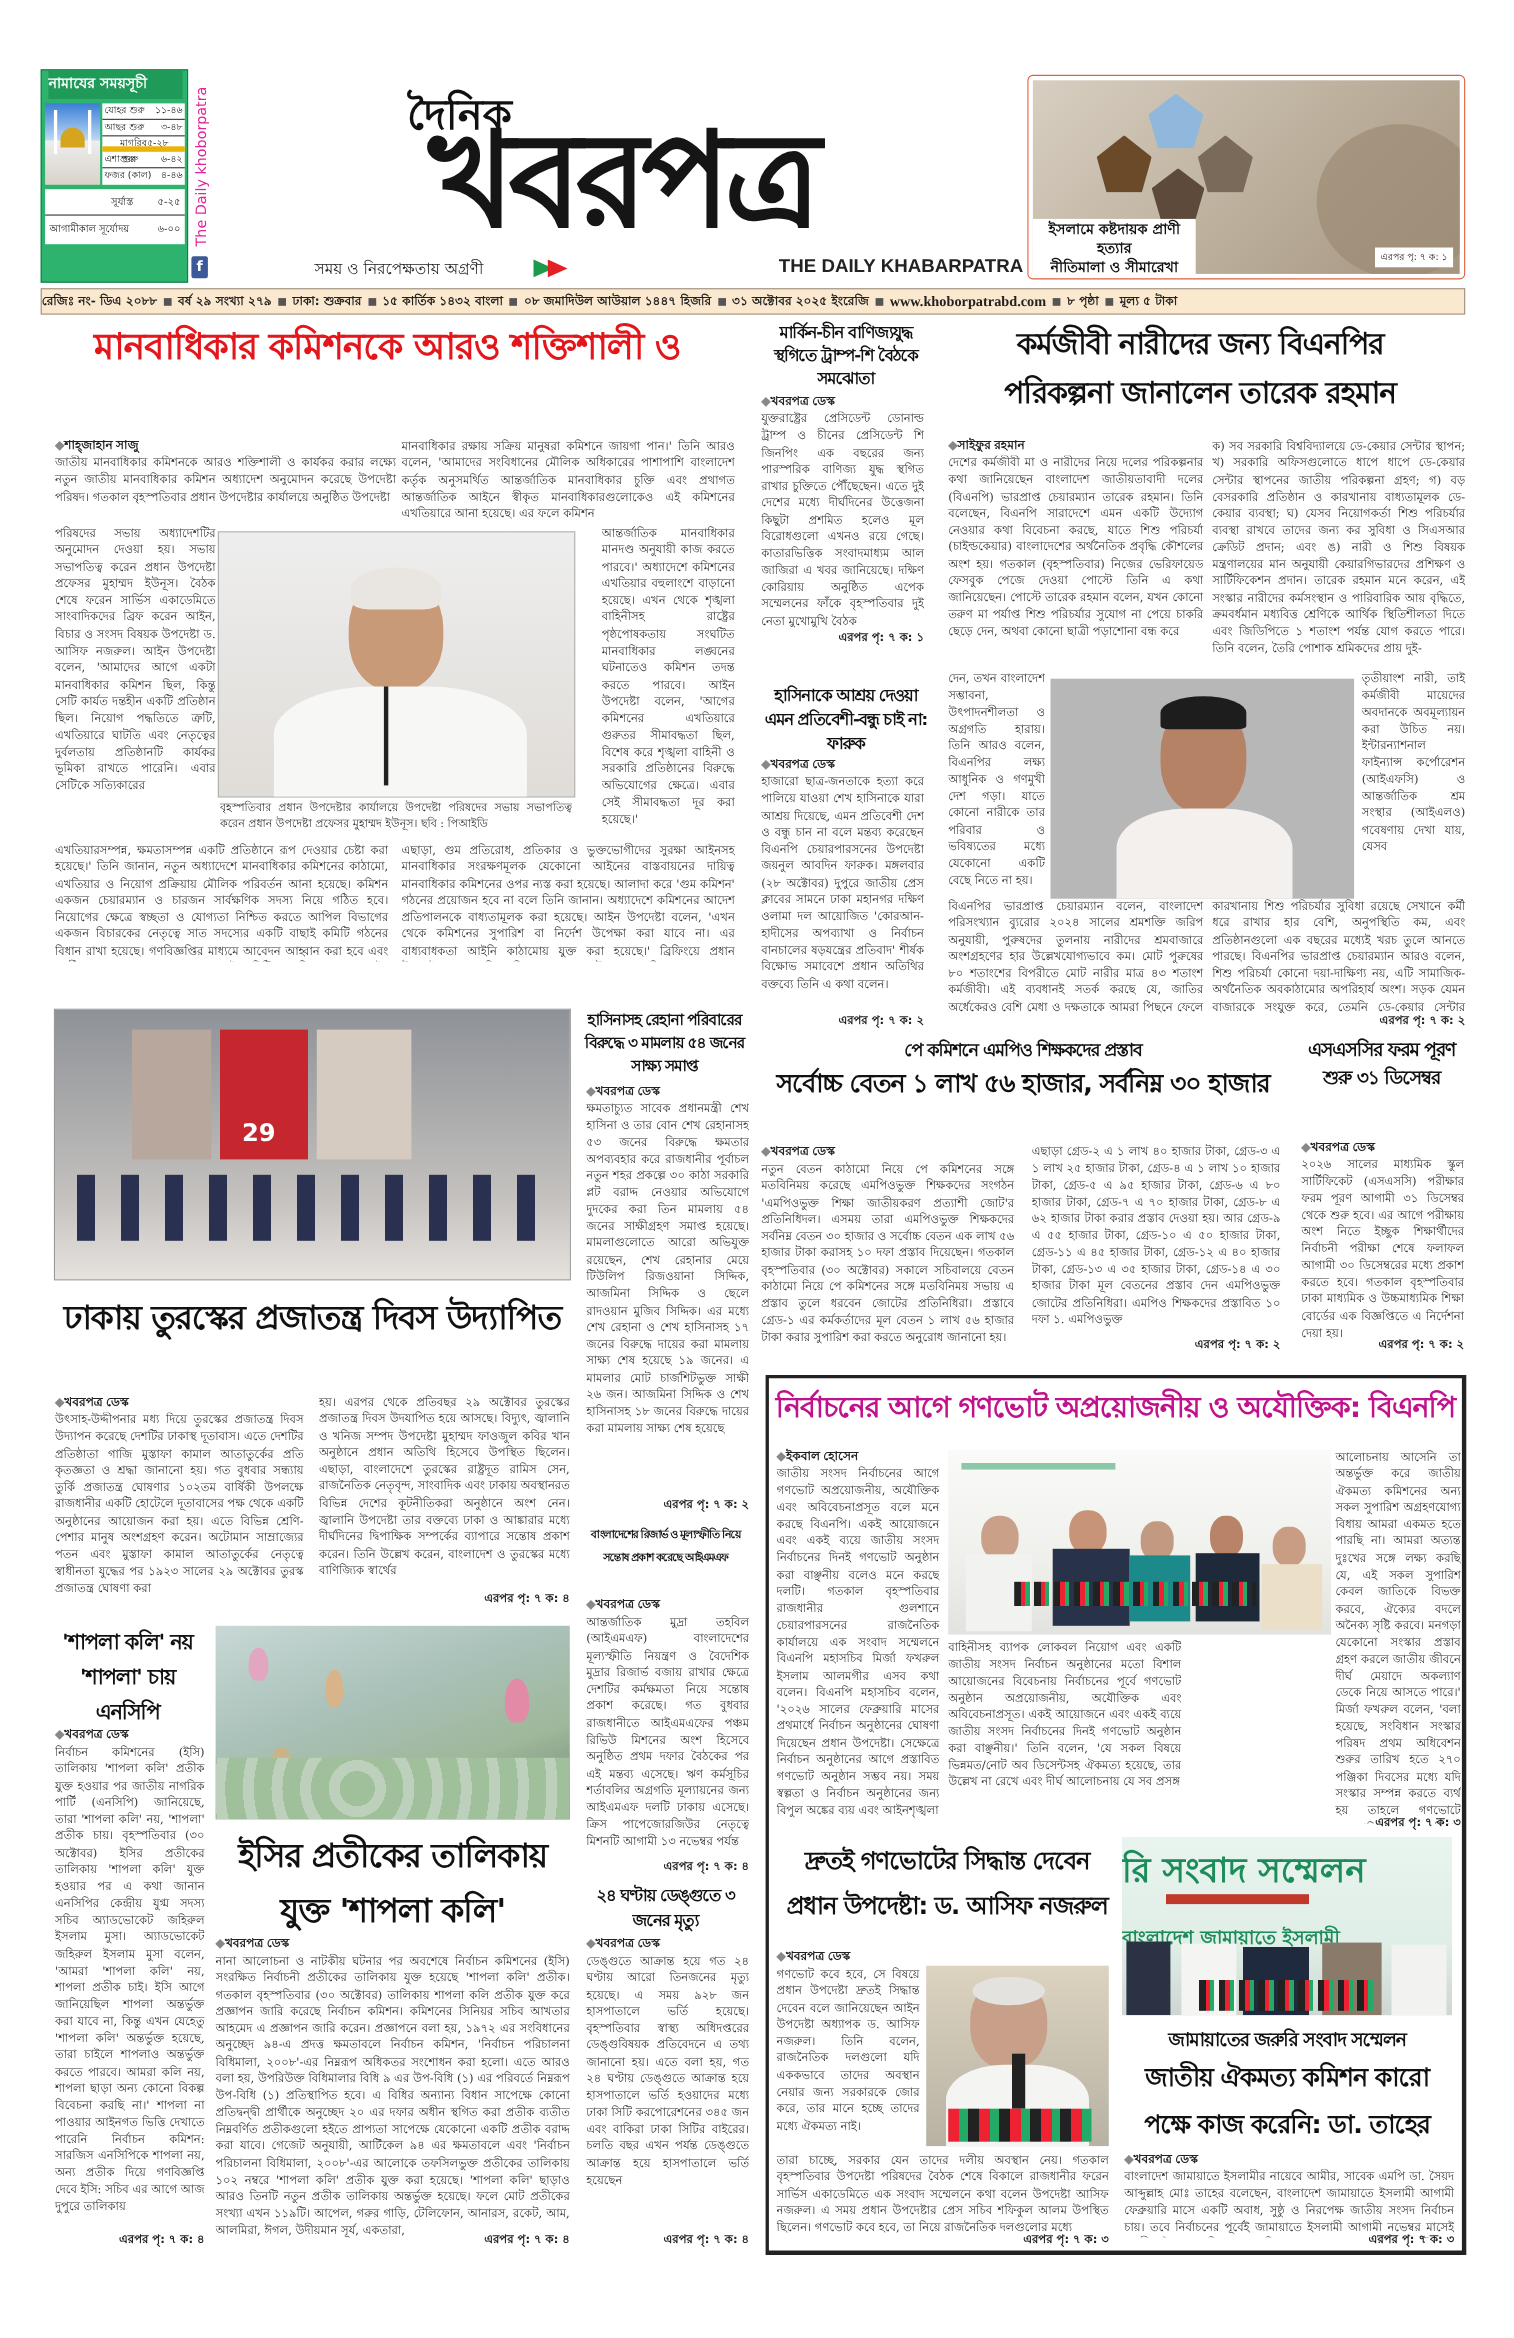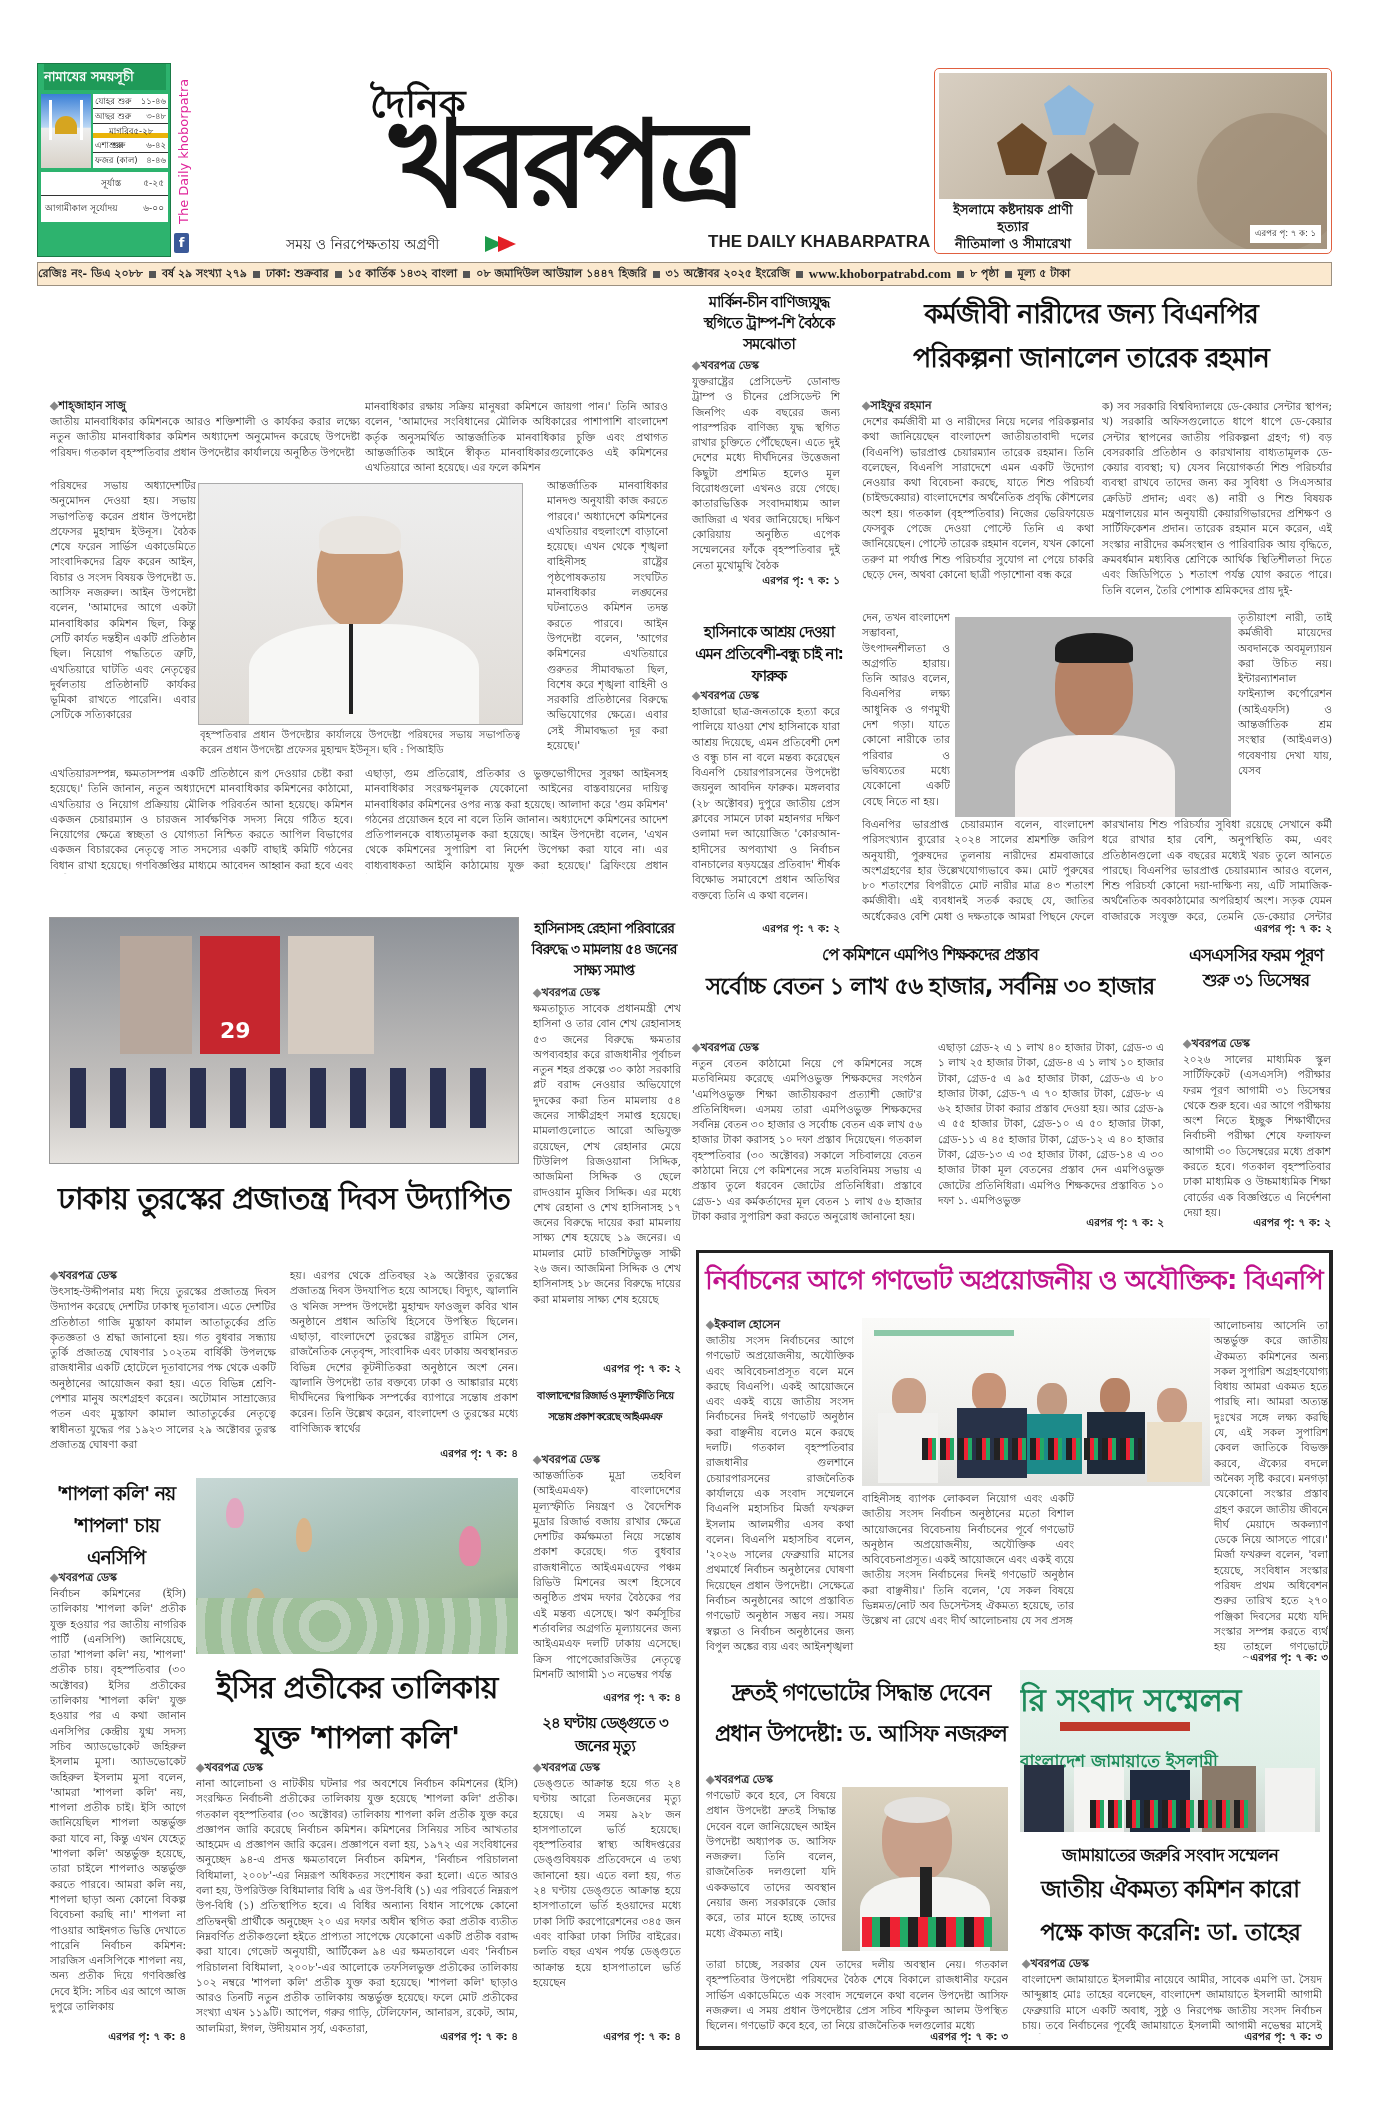--- a/index.html
+++ b/index.html
@@ -95,20 +95,21 @@
   <span>৩১ অক্টোবর ২০২৫ ইংরেজি</span>
     <span style="display:inline-block;width:7px;height:7px;background:#555;margin:0 6px"></span>
   <span style="font-family:'Liberation Serif',serif;font-size:13px">www.khoborpatrabd.com</span>
     <span style="display:inline-block;width:7px;height:7px;background:#555;margin:0 6px"></span>
   <span>৮ পৃষ্ঠা</span>
     <span style="display:inline-block;width:7px;height:7px;background:#555;margin:0 6px"></span>
   <span>মূল্য ৫ টাকা</span>
 </div>
 
 <div class="abs h-black" style="left:37px;top:292px;width:630px;color:#e3161b;font-size:33px;line-height:46px">
+  <div>মানবাধিকার কমিশনকে আরও শক্তিশালী ও</div>
 </div>
 <div class="abs by" style="left:50px;top:398px">শাহ্জাহান সাজু</div>
 <div class="abs txt" style="left:50px;top:414px;width:310px;height:80px;overflow:hidden">জাতীয় মানবাধিকার কমিশনকে আরও শক্তিশালী ও কার্যকর করার লক্ষ্যে নতুন জাতীয় মানবাধিকার কমিশন অধ্যাদেশ অনুমোদন করেছে উপদেষ্টা পরিষদ। গতকাল বৃহস্পতিবার প্রধান উপদেষ্টার কার্যালয়ে অনুষ্ঠিত উপদেষ্টা</div>
 <div class="abs txt" style="left:365px;top:399px;width:303px;height:80px;overflow:hidden">মানবাধিকার রক্ষায় সক্রিয় মানুষরা কমিশনে জায়গা পান।' তিনি আরও বলেন, 'আমাদের সংবিধানের মৌলিক অধিকারের পাশাপাশি বাংলাদেশ কর্তৃক অনুসমর্থিত আন্তর্জাতিক মানবাধিকার চুক্তি এবং প্রথাগত আন্তর্জাতিক আইনে স্বীকৃত মানবাধিকারগুলোকেও এই কমিশনের এখতিয়ারে আনা হয়েছে। এর ফলে কমিশন</div>
 <div class="abs txt" style="left:50px;top:478px;width:146px;height:290px;overflow:hidden">পরিষদের সভায় অধ্যাদেশটির অনুমোদন দেওয়া হয়। সভায় সভাপতিত্ব করেন প্রধান উপদেষ্টা প্রফেসর মুহাম্মদ ইউনূস। বৈঠক শেষে ফরেন সার্ভিস একাডেমিতে সাংবাদিকদের ব্রিফ করেন আইন, বিচার ও সংসদ বিষয়ক উপদেষ্টা ড. আসিফ নজরুল। আইন উপদেষ্টা বলেন, 'আমাদের আগে একটা মানবাধিকার কমিশন ছিল, কিন্তু সেটি কার্যত দন্তহীন একটি প্রতিষ্ঠান ছিল। নিয়োগ পদ্ধতিতে ত্রুটি, এখতিয়ারে ঘাটতি এবং নেতৃত্বের দুর্বলতায় প্রতিষ্ঠানটি কার্যকর ভূমিকা রাখতে পারেনি। এবার সেটিকে সত্যিকারের</div>
 <div class="abs photo" style="left:198px;top:483px;width:325px;height:242px;background:linear-gradient(180deg,#eee 0%,#e0dcd7 100%);border:1px solid #aaa">
   <div style="position:absolute;left:118px;top:40px;width:86px;height:104px;border-radius:45%;background:#c89a78"></div>
   <div style="position:absolute;left:120px;top:32px;width:82px;height:38px;border-radius:50% 50% 20% 20%;background:#e9e5e0"></div>
   <div style="position:absolute;left:50px;top:140px;width:230px;height:110px;border-radius:40% 40% 0 0;background:#f7f7f5"></div>
   <div style="position:absolute;left:150px;top:140px;width:4px;height:90px;background:#222"></div>

